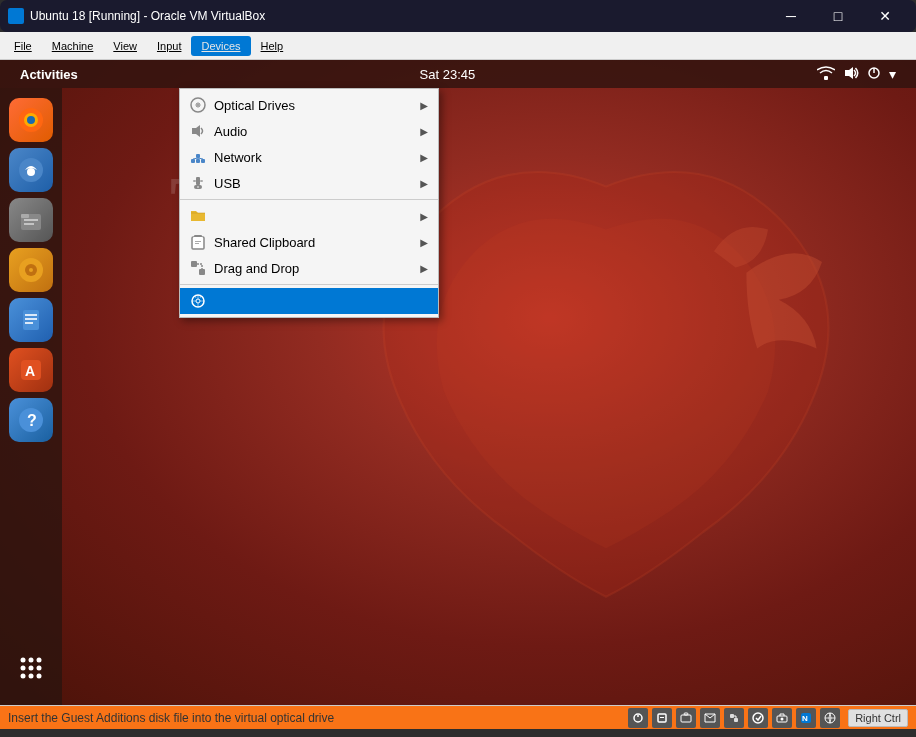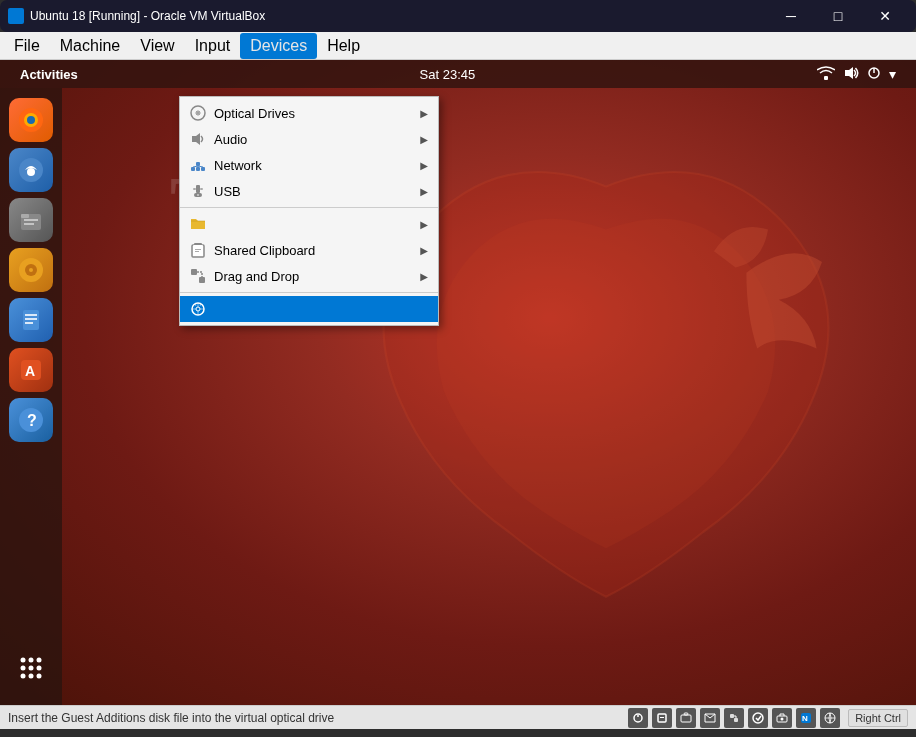--- a/index.html
+++ b/index.html
@@ -42,22 +42,23 @@
       background: #f0f0f0;
       display: flex;
       align-items: center;
       padding: 0 4px;
       border-bottom: 1px solid #ccc;
     }
     .menu-item {
       padding: 4px 10px;
       cursor: pointer;
       border-radius: 3px;
-      font-size: 16px;
+      font-size: 11px;
       color: #000;
+      text-decoration: underline;
     }
     .menu-item.active { background: #0078d4; color: #e5e5e5; }
 
     
     .vm-area {
       width: 916px;
       height: 645px;
       position: relative;
       overflow: hidden;
     }
@@ -129,21 +130,21 @@
       top: 100px;
       color: rgba(255,255,255,0.15);
       font-size: 80px;
       font-weight: bold;
       font-family: serif;
     }
 
     
     .dropdown-menu {
       position: absolute;
-      top: 36px;
+      top: 28px;
       left: 179px;
       background: #f5f5f5;
       border: 1px solid #bbb;
       box-shadow: 3px 3px 8px rgba(0,0,0,0.4);
       width: 260px;
       z-index: 100;
       padding: 3px 0;
     }
     .dropdown-item {
       display: flex;
@@ -168,21 +169,21 @@
     .item-arrow { margin-left: auto; font-size: 10px; color: #555; }
     .menu-separator {
       height: 1px;
       background: #ccc;
       margin: 3px 0;
     }
 
     
     .status-bar {
       height: 24px;
-      background: #e5e5e5;
+      background: #f97316;
       border-top: 1px solid #ccc;
       display: flex;
       align-items: center;
       padding: 0 8px;
       font-size: 12px;
       color: #333;
     }
     .status-text { flex: 1; }
     .status-tray {
       display: flex;

